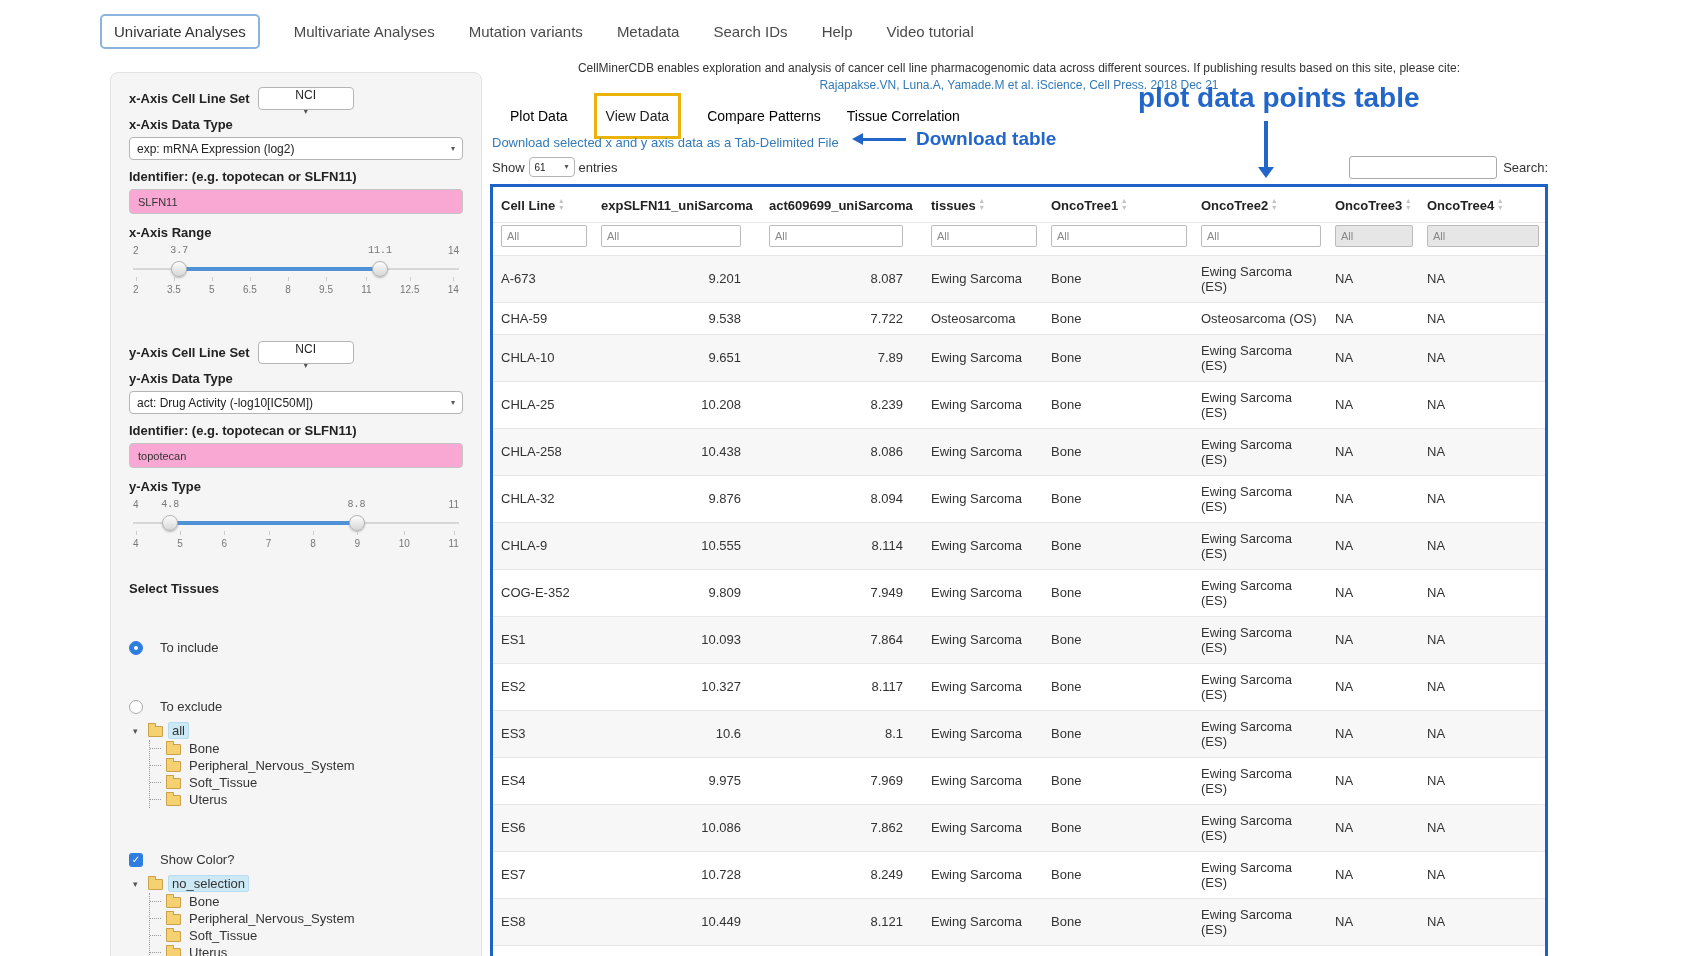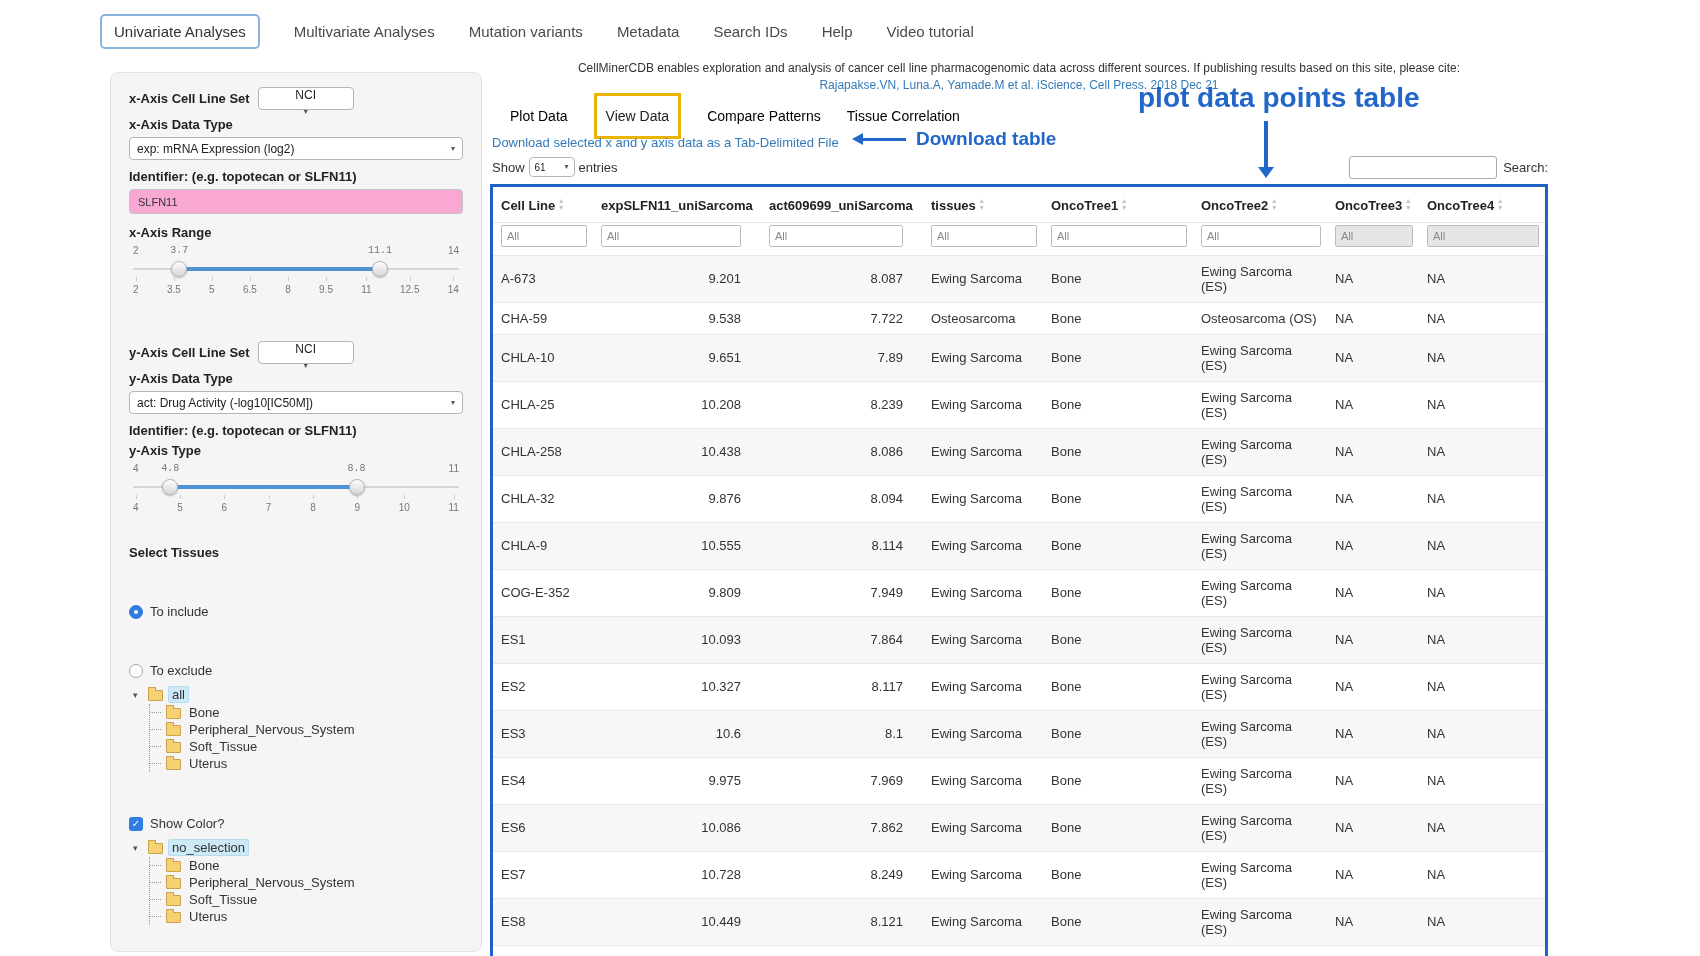--- a/index.html
+++ b/index.html
@@ -42,21 +42,21 @@
   .sl-bar { position:absolute; top:5px; height:4px; background:#4f93d6; border-radius:2px; }
   .sl-handle { position:absolute; top:-1px; width:16px; height:16px; border-radius:50%;
                background:linear-gradient(#fdfdfd,#d7d7d7); border:1px solid #b5b5b5;
                box-shadow:0 1px 2px rgba(0,0,0,.25); transform:translateX(-50%); cursor:pointer; }
   .sl-ticks { display:flex; justify-content:space-between; margin-top:8px; font-size:10px; color:#777; }
   .sl-ticks span { position:relative; }
   .sl-ticks span::before { content:""; position:absolute; top:-7px; left:50%; width:1px; height:4px; background:#ccc; }
   .gap-x { height:40px; } .gap-y { height:26px; }
 
   
-  .choice-row { display:flex; align-items:center; gap:7px; margin-bottom:7px; font-size:13px; color:#333; cursor:pointer;margin-top:44px; }
+  .choice-row { display:flex; align-items:center; gap:17px; margin-bottom:7px; font-size:13px; color:#333; cursor:pointer;margin-top:44px; }
   .radio { width:14px; height:14px; border-radius:50%; border:1px solid #a8a8a8; background:#fff; flex:none; position:relative; }
   .radio.checked { border-color:#2f7de1; background:#2f7de1; }
   .radio.checked::after { content:""; position:absolute; left:4px; top:4px; width:4px; height:4px; border-radius:50%; background:#fff; }
   .checkbox { width:14px; height:14px; border-radius:3px; background:#2f7de1; color:#fff; font-size:10px;
               display:flex; align-items:center; justify-content:center; flex:none; }
 
   
   .tree { margin:4px 0 10px 4px; font-size:13px; }
   .tree-root-row { display:flex; align-items:center; gap:5px; height:19px; }
   .root-toggle { color:#555; font-size:9px; width:10px; }
@@ -185,20 +185,21 @@
     </span>
   </div>
 
   <div class="sb-label">y-Axis Data Type</div>
   <div class="sel full">
     <span>act: Drug Activity (-log10[IC50M])</span>
     <span class="chev">▾</span>
   </div>
 
   <div class="sb-label">Identifier: (e.g. topotecan or SLFN11)</div>
+  <input class="text-input" value="topotecan" style="">
 
   <div class="sb-label">y-Axis Type</div>
   <div class="slider">
     <div class="sl-top">
       <span class="sl-min">4</span>
       <span class="sl-from" style="left:11.4%">4.8</span>
       <span class="sl-to" style="left:68.6%">8.8</span>
       <span class="sl-max">11</span>
     </div>
     <div class="sl-track">

